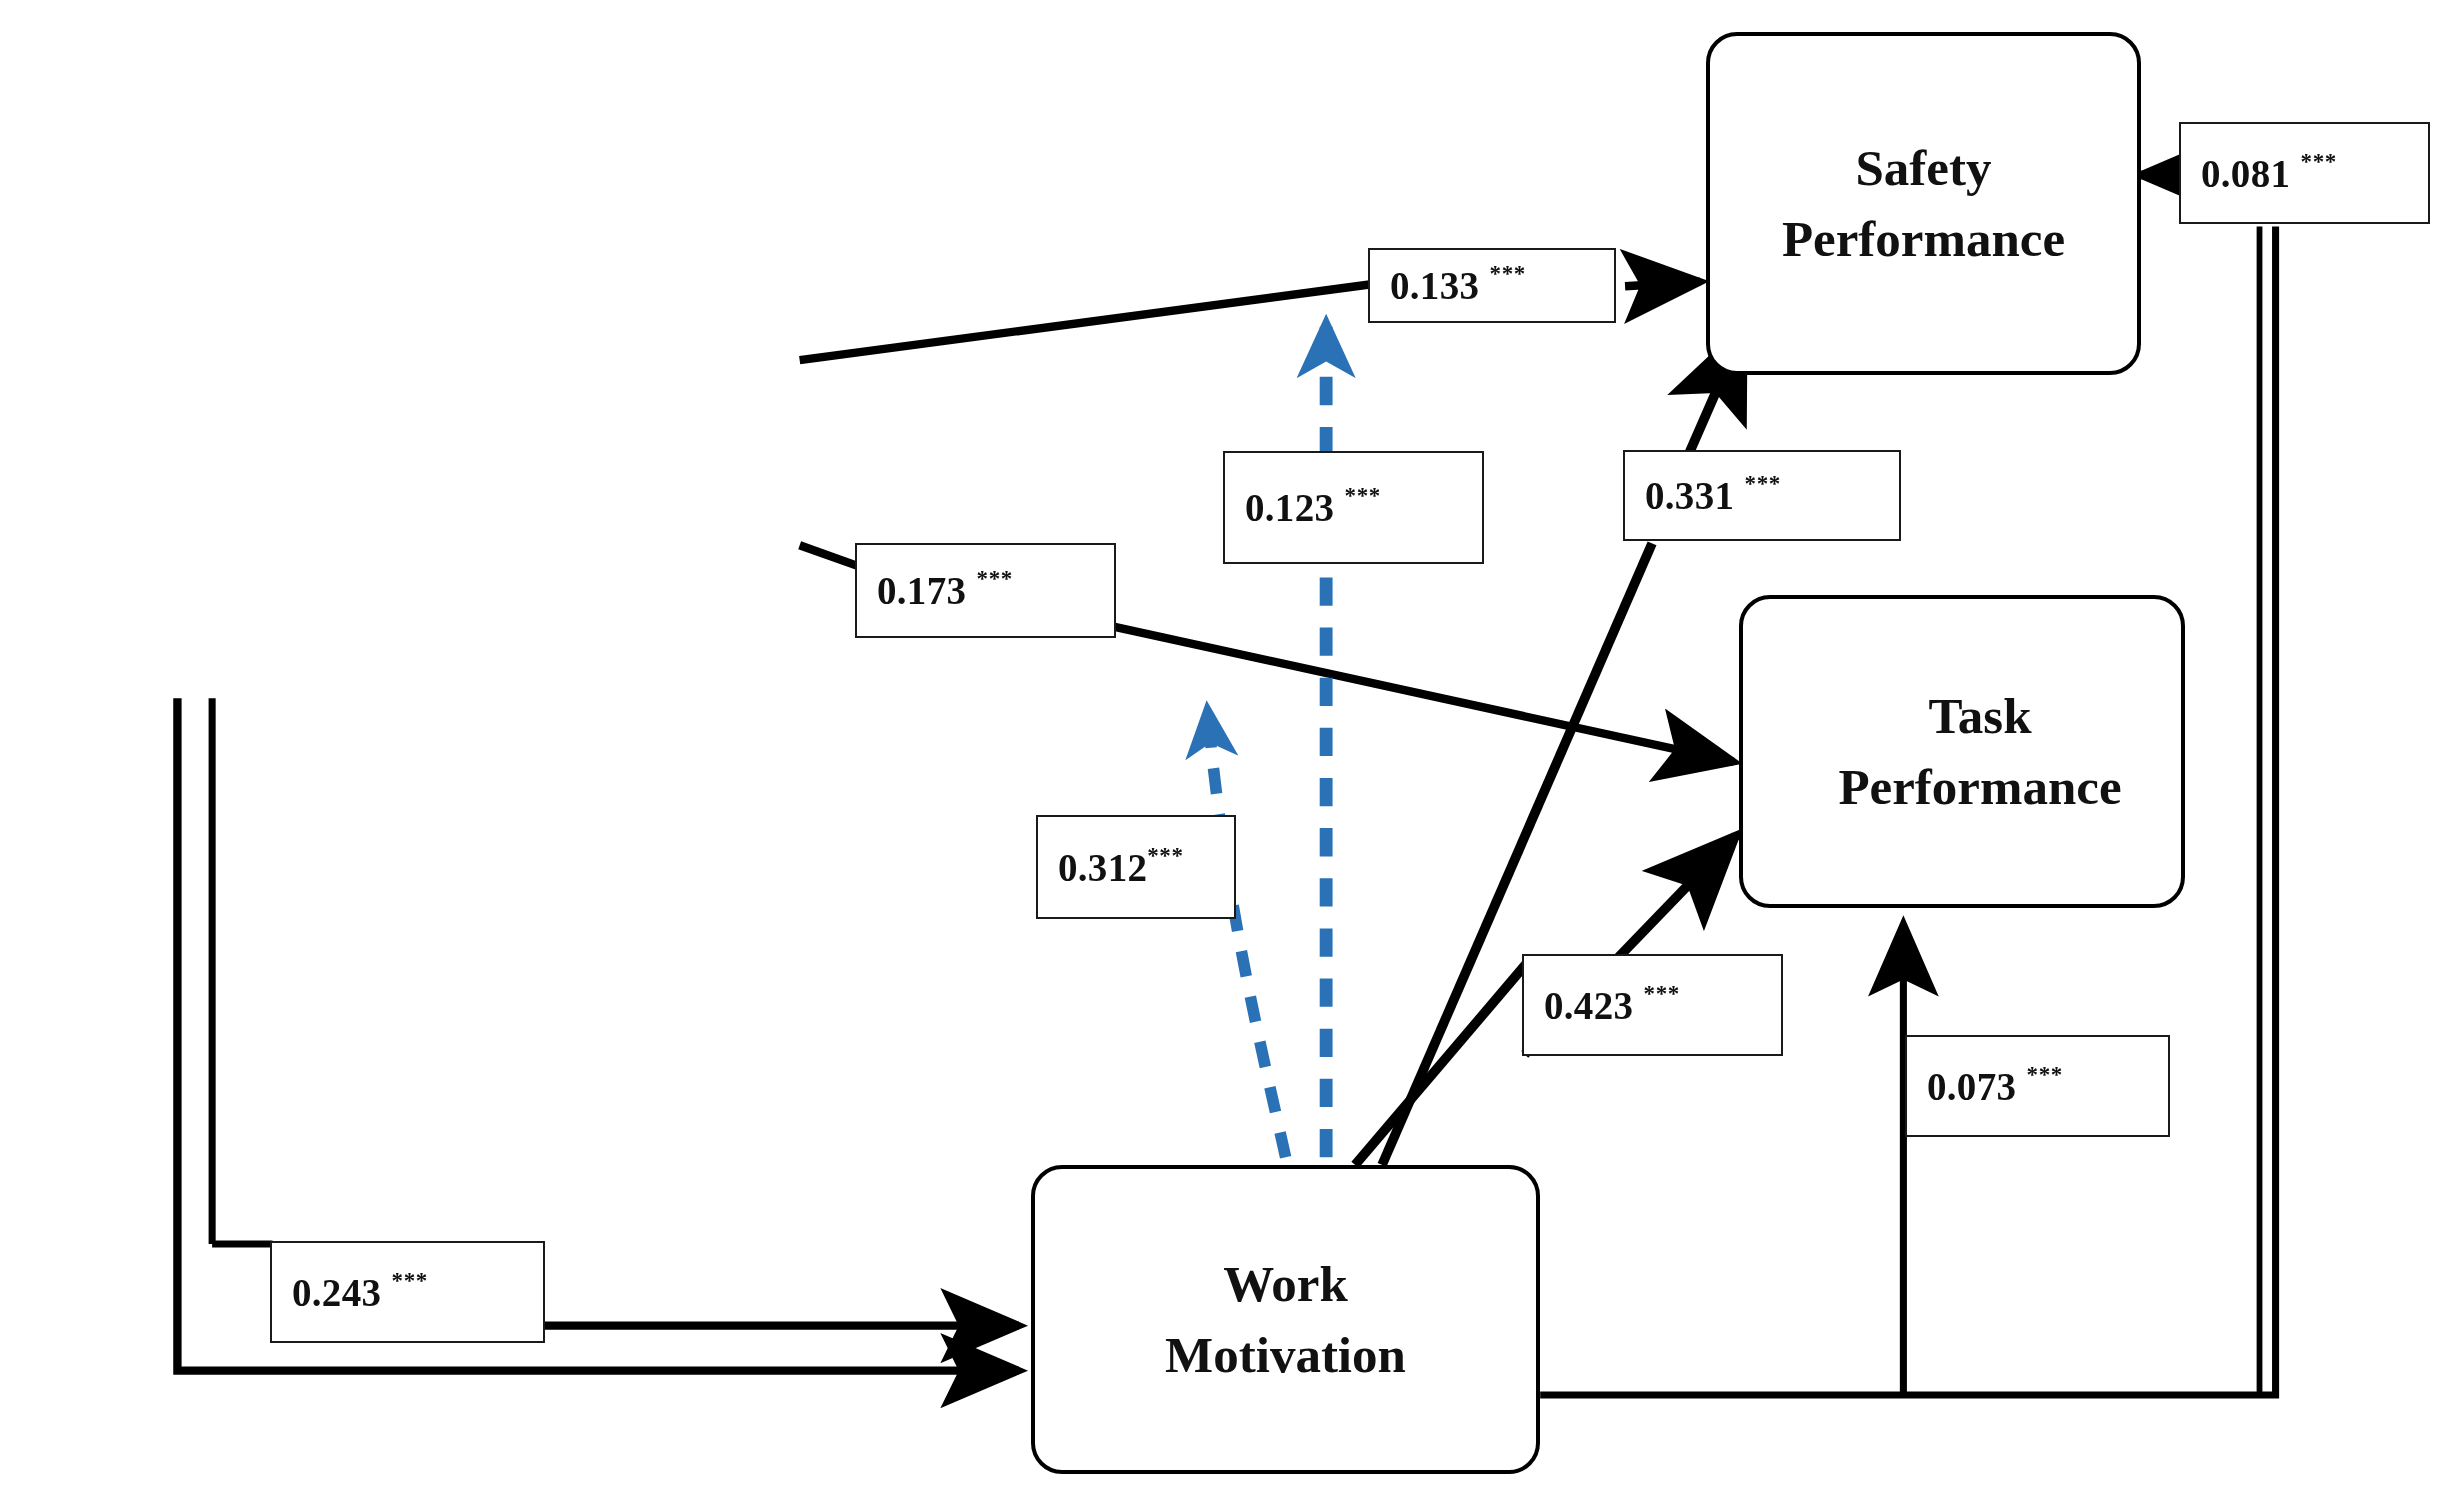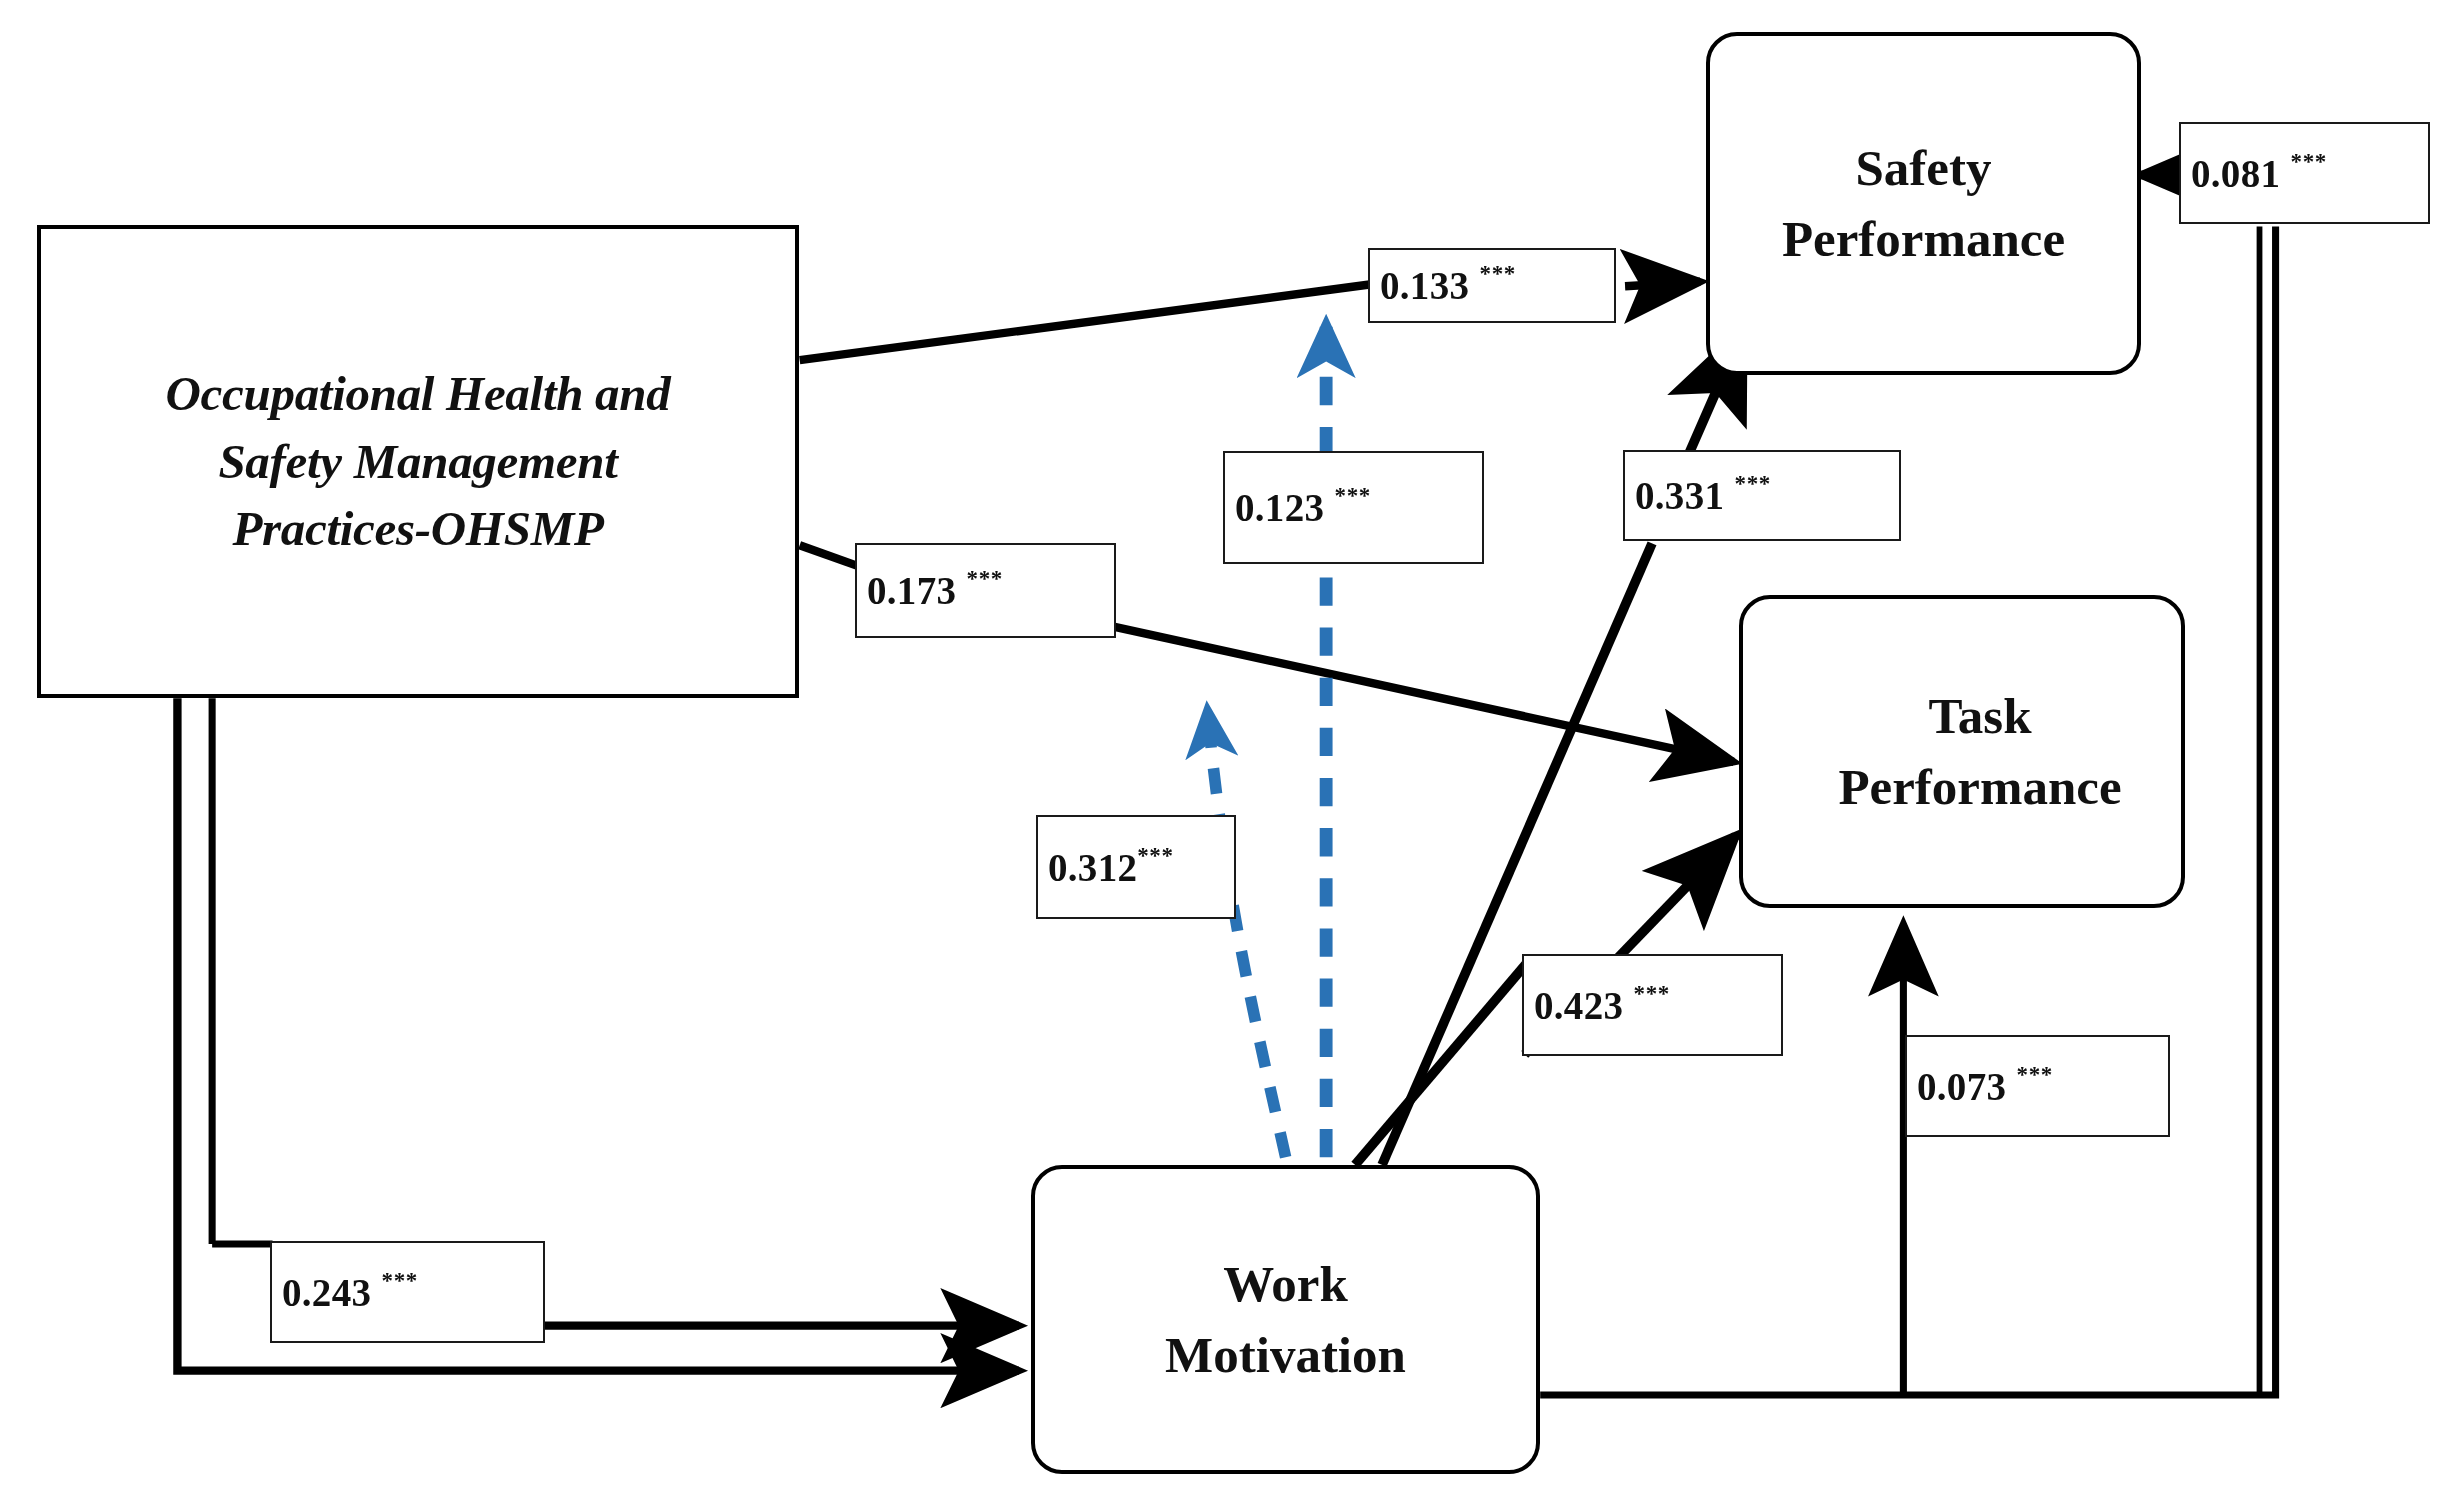--- a/index.html
+++ b/index.html
@@ -102,21 +102,21 @@
     display: flex;
     align-items: center;
     justify-content: flex-start;
     z-index: 8;
     white-space: nowrap;
   }
   .coef .coef-text {
     font-weight: bold;
     font-size: 39px;
     color: #111111;
-    padding-left: 10px;
+    padding-left: 20px;
     letter-spacing: 0.3px;
   }
   .coef .stars {
     font-size: 23px;
     vertical-align: super;
     letter-spacing: 0.6px;
     position: relative;
     top: -3.9px;
   }
   .coef.tight .stars { margin-left: 0px; }
@@ -192,25 +192,20 @@
 
     <g>
       <path d="M2063,1800 L2063,500" stroke="#2a72b5" stroke-width="20" fill="none" stroke-dasharray="44 34" stroke-linecap="butt" marker-end="url(#arrow-blue)"></path>
     </g>
 
     <g>
       <path d="M2000,1800 C1960,1620 1905,1400 1878,1100" stroke="#2a72b5" stroke-width="18" fill="none" stroke-dasharray="40 32" stroke-linecap="butt" marker-end="url(#arrow-blue)"></path>
     </g>
   </svg>
 
-  <div class="node" id="node-ohsmp">
-    <span class="node-label">Occupational Health and
-Safety Management
-Practices-OHSMP</span>
-  </div>
 
   <div class="node" id="node-safety">
     <span class="node-label">Safety
 Performance</span>
   </div>
 
   <div class="node" id="node-task">
     <span class="node-label">Task
 Performance</span>
   </div>

